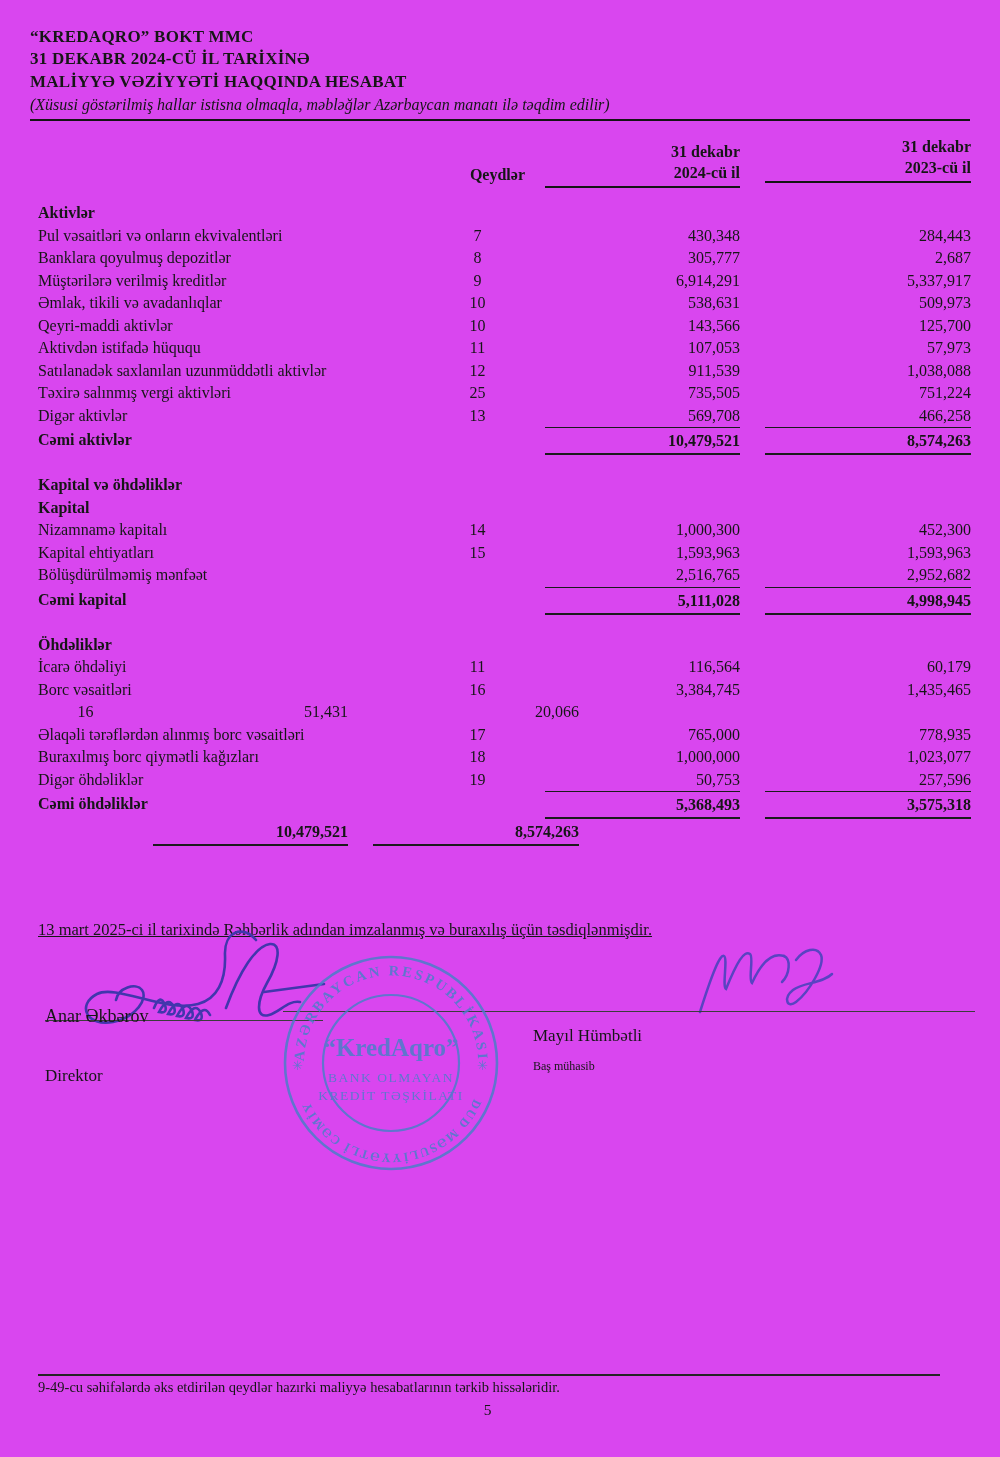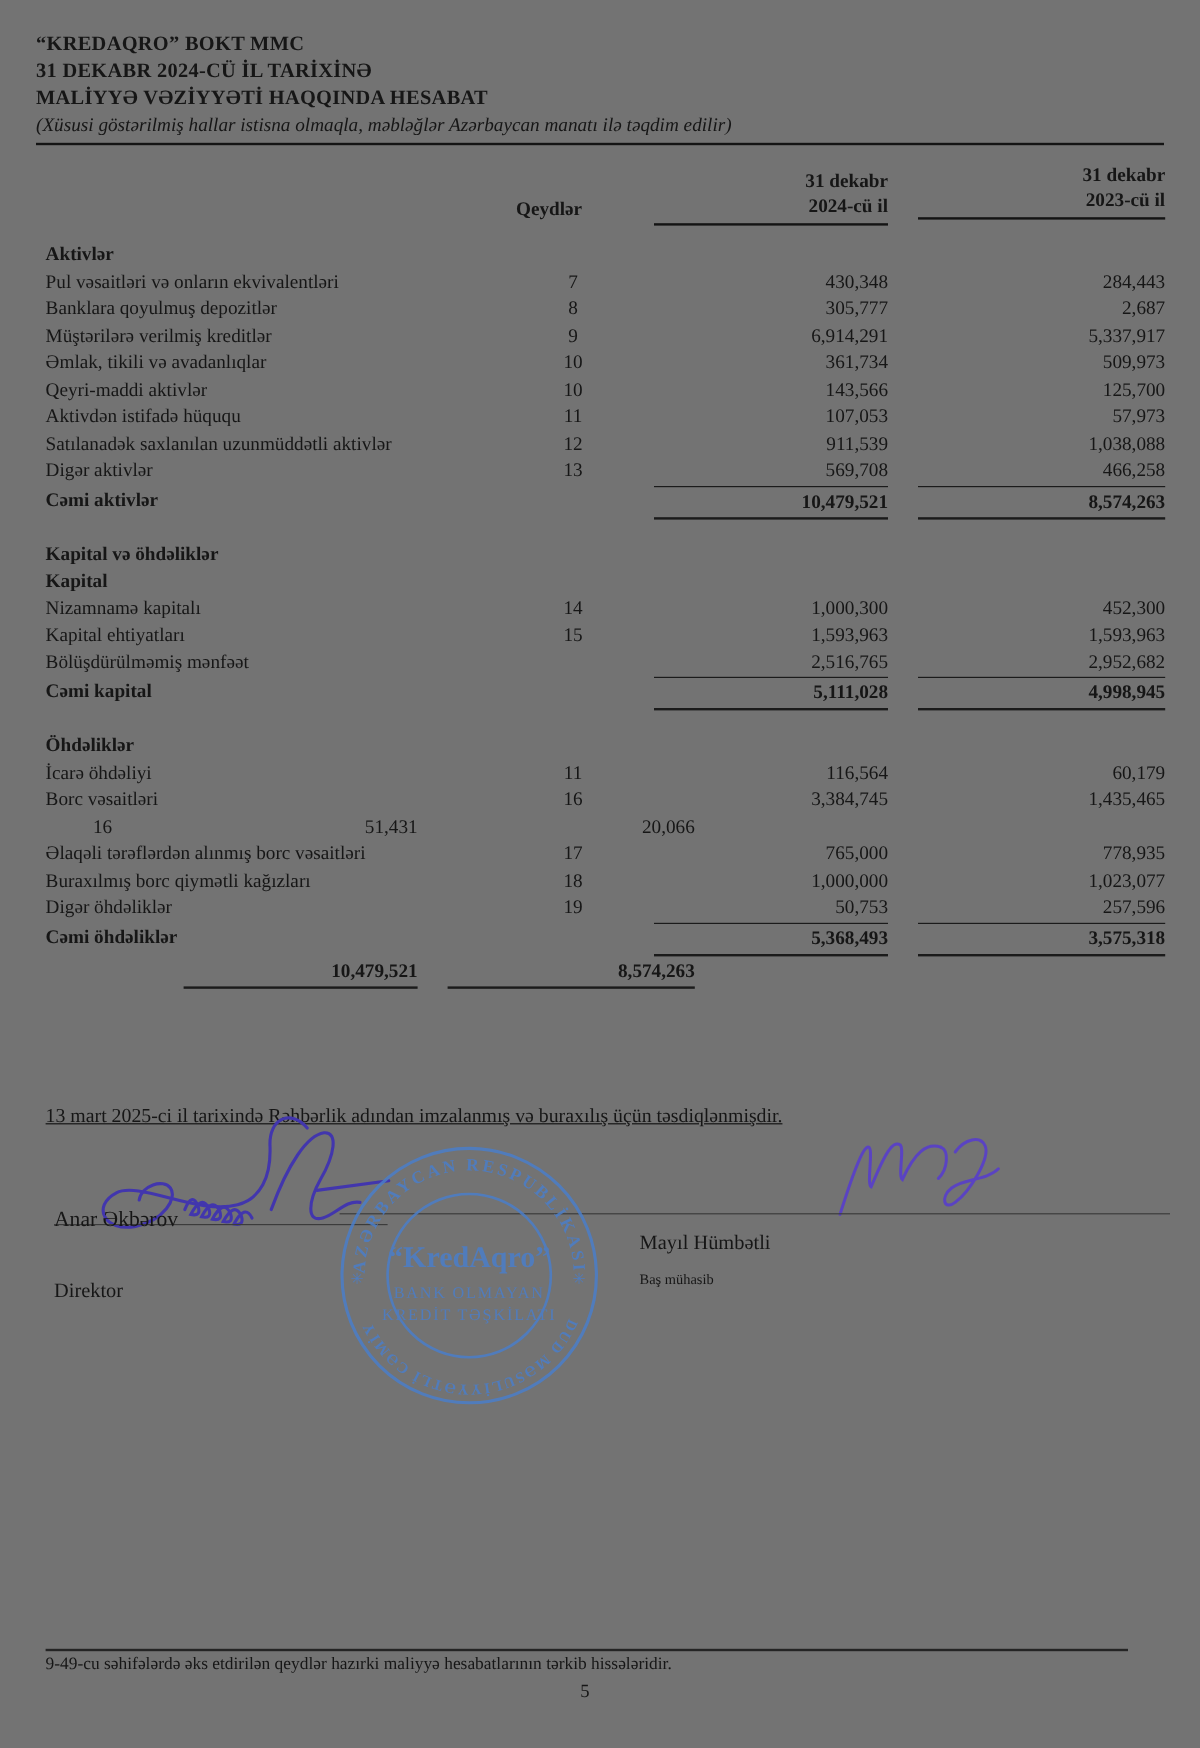--- a/index.html
+++ b/index.html
@@ -1,37 +1,37 @@
 <!DOCTYPE html>
 <html lang="az"><head>
 <meta charset="utf-8">
 <style>
   html,body { margin:0; padding:0; background:#ffffff; }
   .page {
     position:relative;
     width:1000px; height:1457px;
     margin:0 auto;
-    background:#737373;
+    background:#d946ef;
     color:#161616;
     font-family:"Liberation Serif","DejaVu Serif",serif;
     overflow:hidden;
     box-sizing:border-box;
     padding:26px 30px 0 30px;
   }
   
   .doc-header { line-height:1.32; }
   .title-line { font-size:17px; font-weight:bold; letter-spacing:.25px; }
   .subtitle-line { font-size:16px; font-style:italic; margin-top:1px; }
   .header-rule { border:0; border-top:2.3px solid #141414; margin:4px 0 0 0; width:940px; }
 
   
   .fin-table { margin:20px 0 0 8px; width:933px; }
   .col-headers { display:flex; align-items:flex-end; font-weight:bold; font-size:16px; line-height:21px; margin-bottom:14px; }
   .ch-spacer { flex:1; }
-  .ch-notes { width:95px; text-align:left; padding-bottom:3px; }
+  .ch-notes { width:95px; text-align:right; padding-bottom:3px; }
   .ch-v1 { width:195px; margin-left:20px; text-align:right; border-bottom:2px solid #141414; padding-bottom:3px; }
   .ch-v2 { width:206px; margin-left:25px; text-align:right; border-bottom:2px solid #141414; padding-bottom:3px; position:relative; top:-5px; }
 
   .trow { display:flex; font-size:16px; line-height:22.5px; }
   .cell.label { flex:1; }
   .cell.note  { width:95px; text-align:center; }
   .cell.v1    { width:195px; margin-left:20px; text-align:right; }
   .cell.v2    { width:206px; margin-left:25px; text-align:right; }
   .trow.section { font-weight:bold;align-items:center; }
   .trow.total, .trow.grandtotal { font-weight:bold; line-height:25px; }
@@ -103,40 +103,46 @@
         </div>
         <div class="trow item">
           <div class="cell label">Müştərilərə verilmiş kreditlər</div>
           <div class="cell note">9</div>
           <div class="cell v1">6,914,291</div>
           <div class="cell v2">5,337,917</div>
         </div>
         <div class="trow item">
           <div class="cell label">Əmlak, tikili və avadanlıqlar</div>
           <div class="cell note">10</div>
-          <div class="cell v1">361,734</div>
+          <div class="cell v1">538,631</div>
           <div class="cell v2">509,973</div>
         </div>
         <div class="trow item">
           <div class="cell label">Qeyri-maddi aktivlər</div>
           <div class="cell note">10</div>
           <div class="cell v1">143,566</div>
           <div class="cell v2">125,700</div>
         </div>
         <div class="trow item">
           <div class="cell label">Aktivdən istifadə hüququ</div>
           <div class="cell note">11</div>
           <div class="cell v1">107,053</div>
           <div class="cell v2">57,973</div>
         </div>
         <div class="trow item">
           <div class="cell label">Satılanadək saxlanılan uzunmüddətli aktivlər</div>
           <div class="cell note">12</div>
           <div class="cell v1">911,539</div>
           <div class="cell v2">1,038,088</div>
+        </div>
+        <div class="trow item">
+          <div class="cell label">Təxirə salınmış vergi aktivləri</div>
+          <div class="cell note">25</div>
+          <div class="cell v1">735,505</div>
+          <div class="cell v2">751,224</div>
         </div>
         <div class="trow item">
           <div class="cell label">Digər aktivlər</div>
           <div class="cell note">13</div>
           <div class="cell v1">569,708</div>
           <div class="cell v2">466,258</div>
         </div>
         <div class="trow total">
           <div class="cell label">Cəmi aktivlər</div>
           <div class="cell note"></div>

